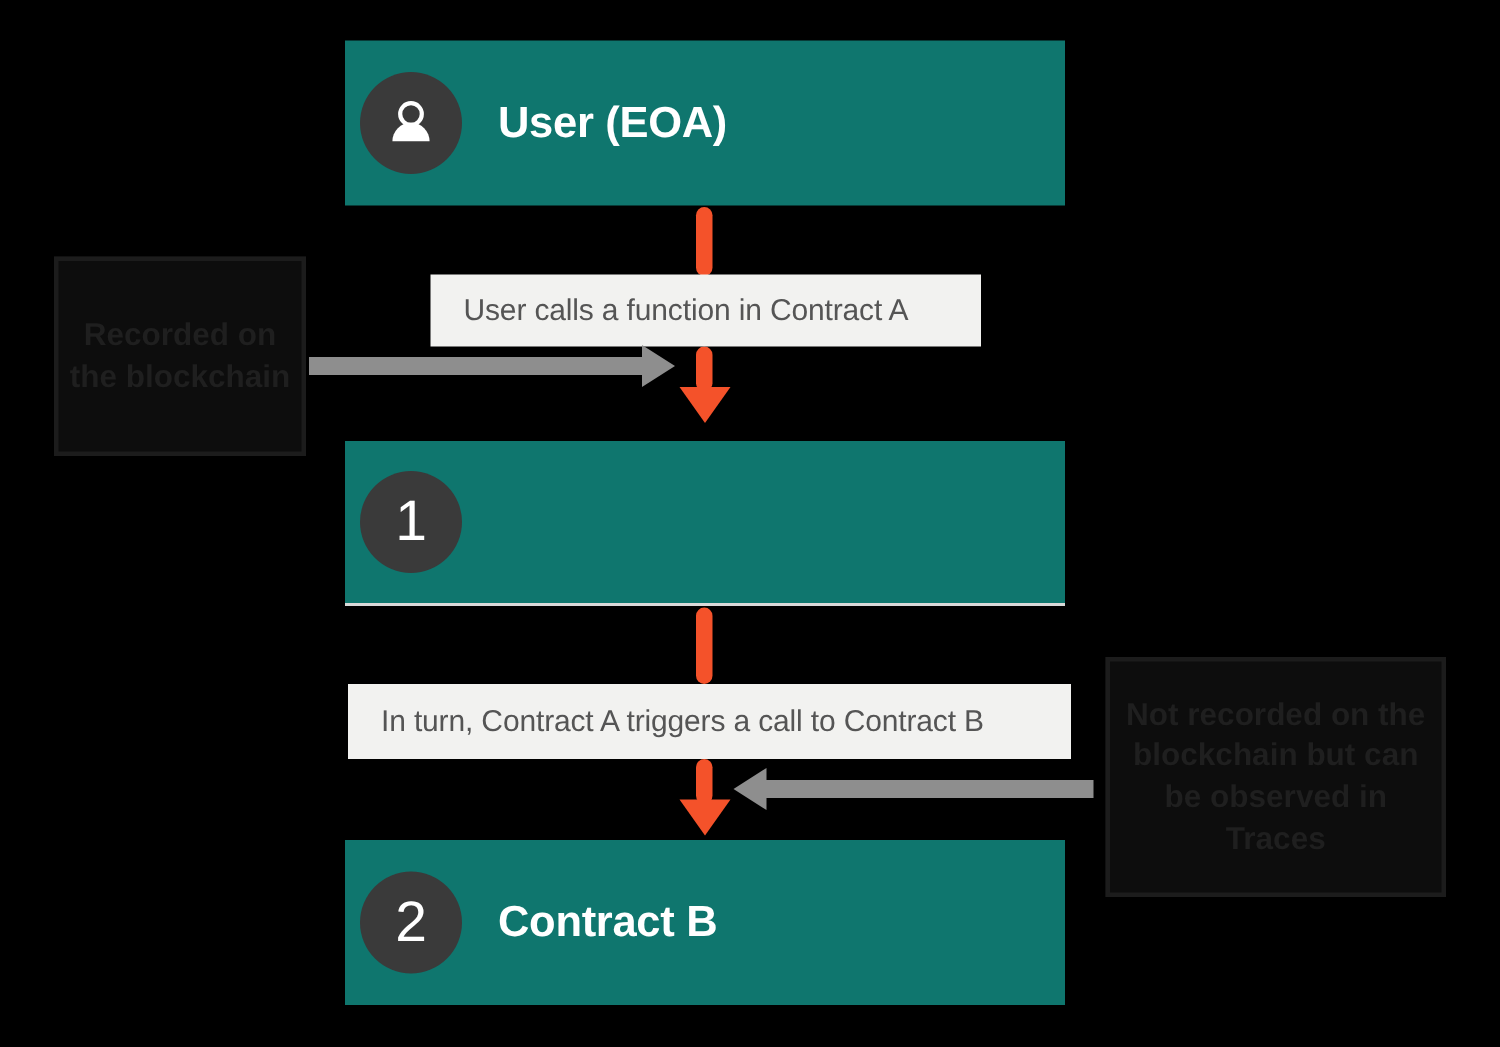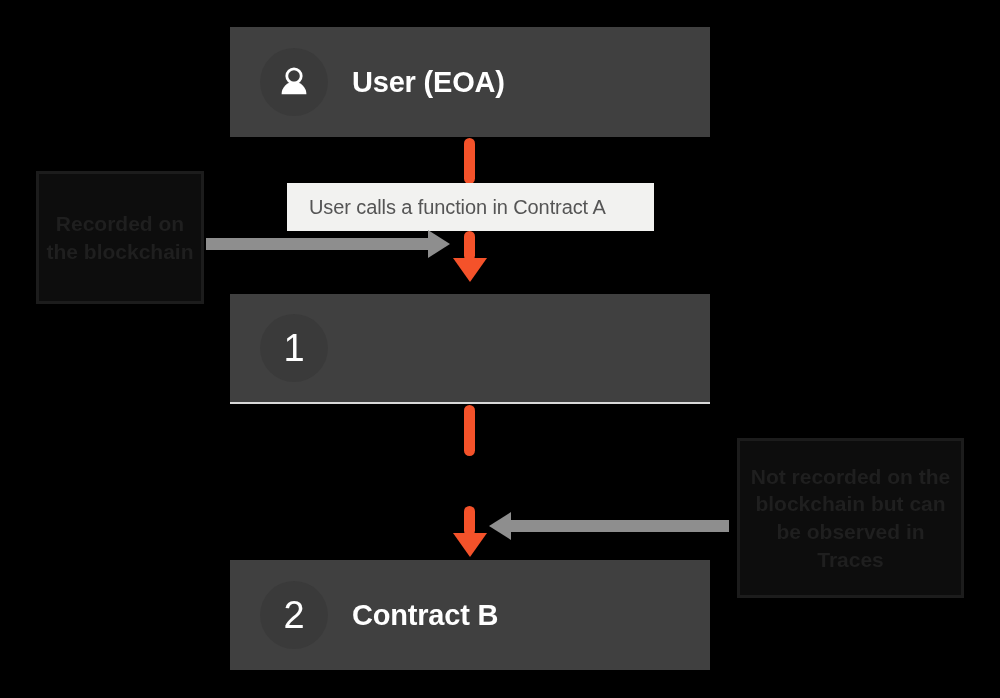--- a/index.html
+++ b/index.html
@@ -18,25 +18,25 @@
 
   .canvas {
     position: absolute;
     inset: 0;
     background: #000000;
   }
 
   
   .node {
     position: absolute;
-    background: #404040;
+    background: #0f766e;
     display: flex;
     align-items: center;
     box-sizing: border-box;
-    padding-left: 30px;
+    padding-left: 10px;
   }
   .node-user     { left: 230px; top: 27px;  width: 480px; height: 110px; }
   .node-a        { left: 230px; top: 294px; width: 480px; height: 110px;
                    border-bottom: 2px solid #d9d9d9; }
   .node-b        { left: 230px; top: 560px; width: 480px; height: 110px; }
 
   .node-badge {
     width: 68px;
     height: 68px;
     border-radius: 50%;
@@ -180,20 +180,21 @@
   <div class="orange-stem stem-1a"></div>
   <div class="orange-stem stem-1b"></div>
   <div class="orange-head head-1"></div>
 
   <div class="orange-stem stem-2a"></div>
   <div class="orange-stem stem-2b"></div>
   <div class="orange-head head-2"></div>
 
   <div class="edge-label edge-label-1">User calls a function in Contract A</div>
 
+  <div class="edge-label edge-label-2">In turn, Contract A triggers a call to Contract B</div>
 
   <div class="annot annot-left">Recorded on the blockchain</div>
 
   <div class="gray-arrow arrow-left-to-center">
     <div class="gray-shaft"></div>
     <div class="gray-head-right"></div>
   </div>
 
   <div class="annot annot-right">Not recorded on the blockchain but can be observed in Traces</div>
 

